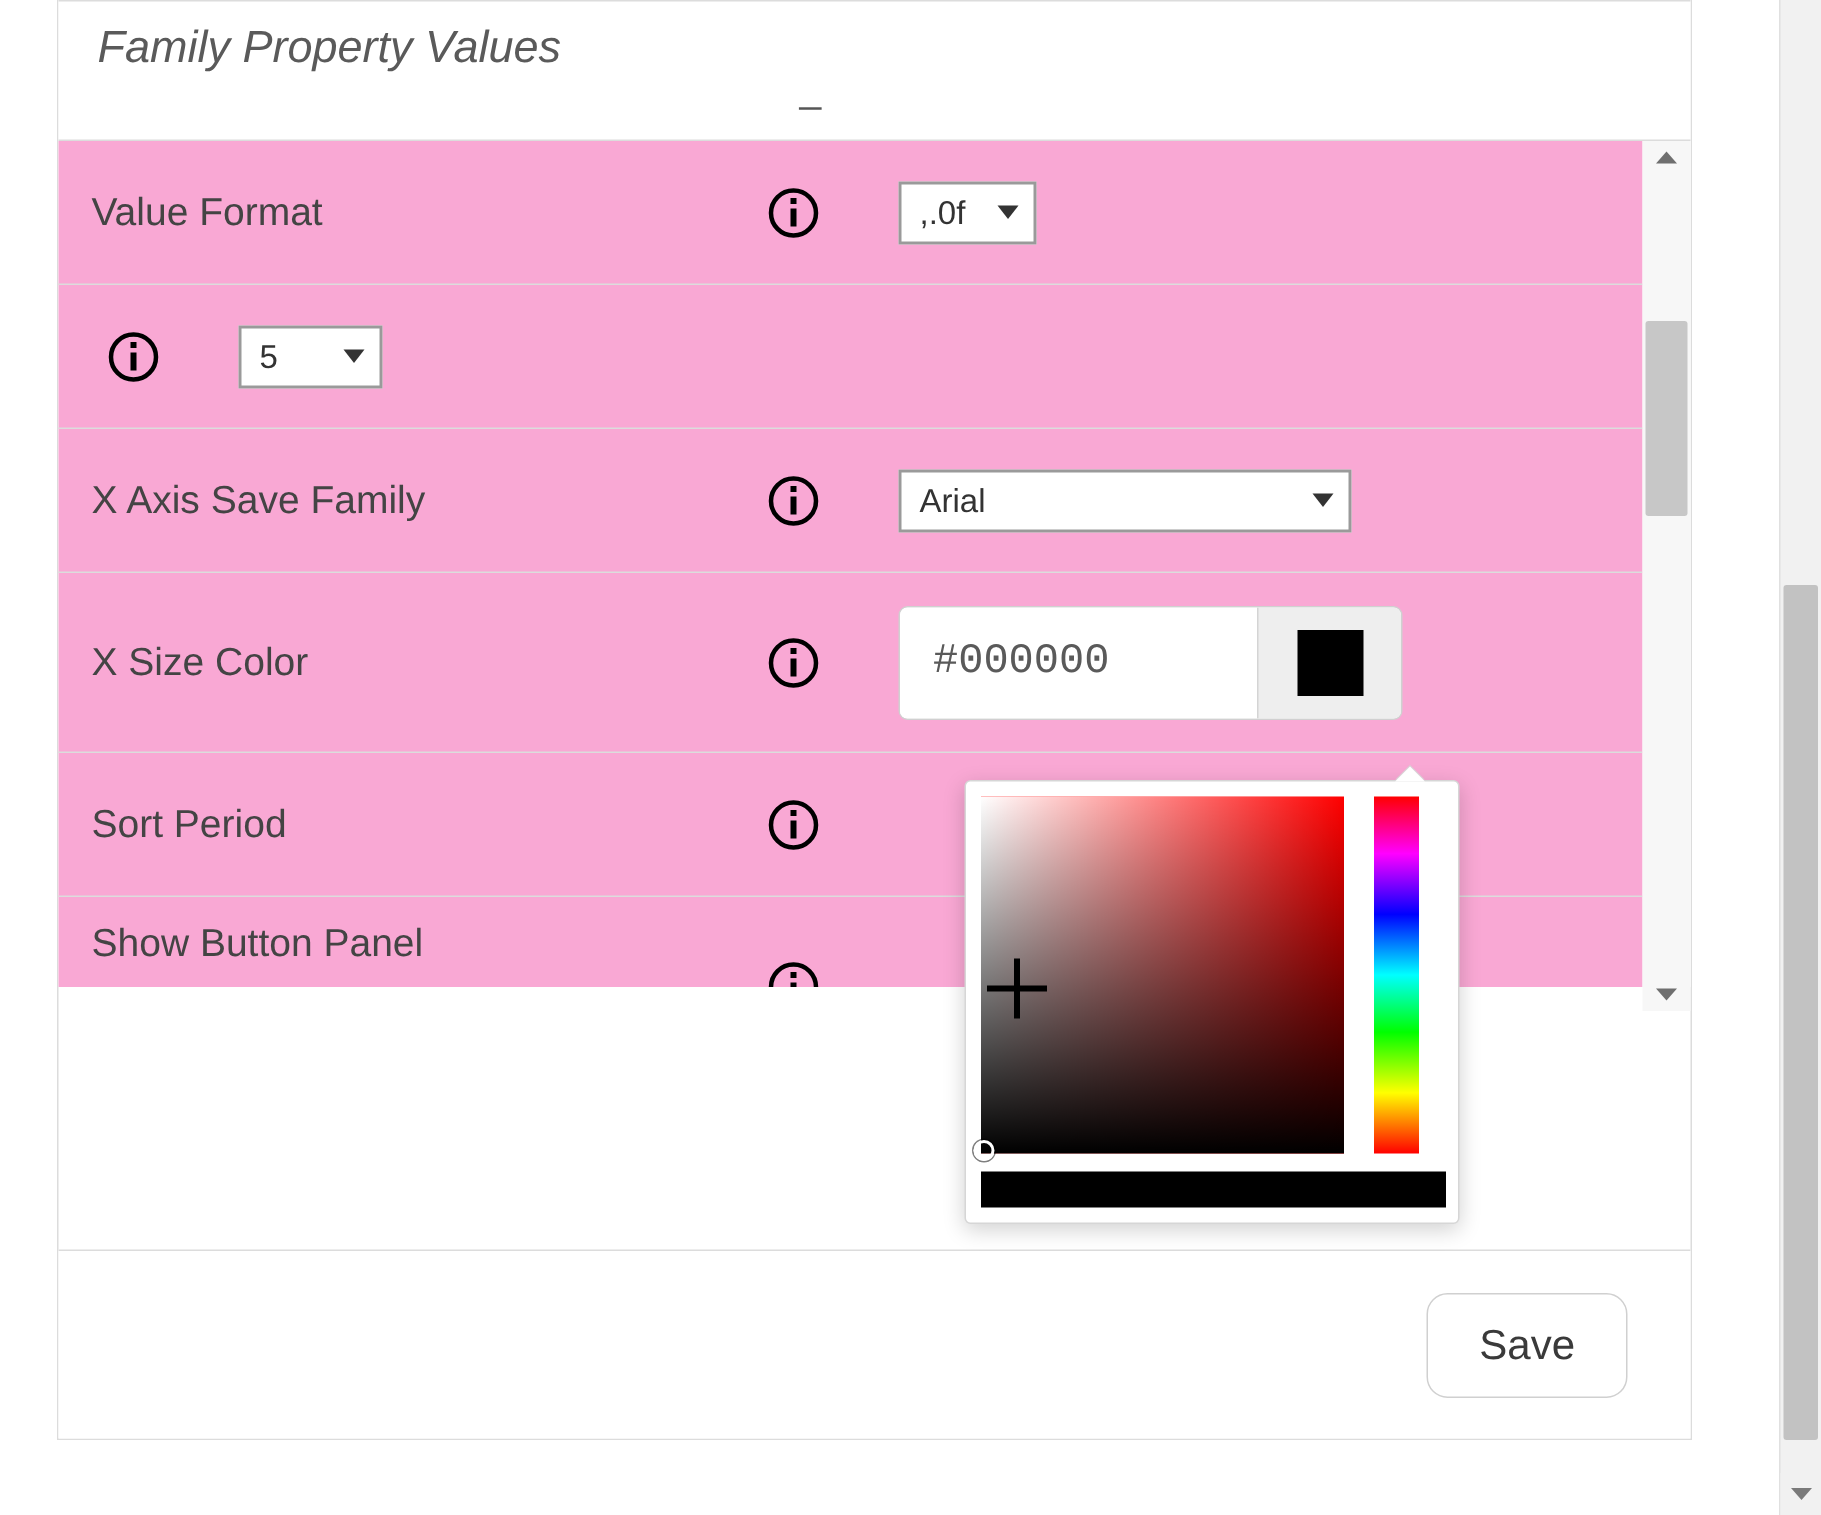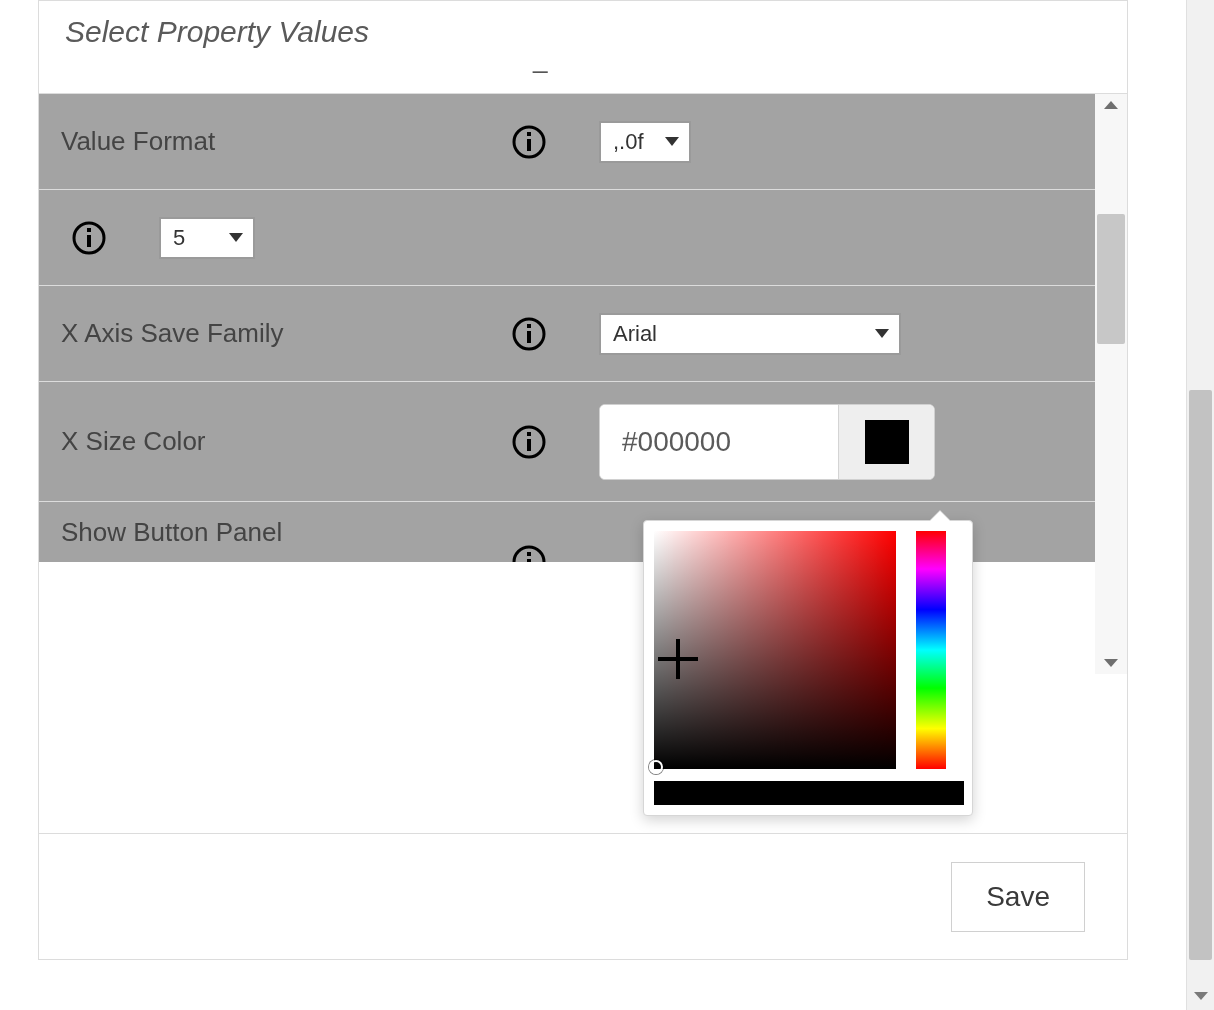--- a/index.html
+++ b/index.html
@@ -117,21 +117,21 @@
     background: #c7c7c7;
     border-radius: 2px;
   }
 
   .prop-row {
     display: flex;
     align-items: center;
     min-height: 96px;
     border-bottom: 1px solid #dcdcdc;
     padding: 0 20px;
-    background: #a3a3a3;
+    background: #f9a8d4;
     width: calc(100% - 32px); 
   }
   .prop-row.last-visible { border-bottom: none; }
   .prop-label {
     flex: 0 0 440px;
     font-size: 26px;
     color: #444;
     padding-left: 2px;
   }
   .info-icon {
@@ -178,20 +178,21 @@
     height: 76px;
     width: 336px;
   }
   .color-input .hex {
     flex: 1;
     display: flex; align-items: center;
     padding: 2px 22px;
     font-size: 28px;
     color: #5a5a5a;
     background: #ffffff;
+    font-family: Liberation Mono, monospace;
   }
   .color-input .swatch-wrap {
     width: 96px;
     background: #eeeeee;
     border-left: 1px solid #d4d4d4;
     display: flex; align-items: center; justify-content: center;
   }
   .color-input .swatch {
     width: 44px; height: 44px;
     background: #000000;
@@ -274,38 +275,38 @@
     height: 126px;
     border-top: 1px solid #dcdcdc;
     display: flex;
     align-items: center;
     justify-content: flex-end;
     padding-right: 42px;
     background: #ffffff;
   }
   .save-btn {
     border: 1px solid #d0d0d0;
-    border-radius: 0;
+    border-radius: 14px;
     background: #ffffff;
     font-size: 28px;
     color: #3a3a3a;
     padding: 18px 34px;
     cursor: pointer;
   }
 
   
   .prop-row.color { min-height: 120px; }
 </style>
 </head>
 <body>
 
 <div class="card">
 
   <div class="section-title">
-    <span>Select Property Values</span>
+    <span>Family Property Values</span>
     <span class="dash">_</span>
   </div>
 
   <div class="props-wrap">
 
     <div class="prop-row">
       <div class="prop-label">Value Format</div>
       <div class="info-icon">
         <svg width="36" height="36" viewBox="0 0 36 36">
             <circle cx="18" cy="18" r="15" fill="none" stroke="#000" stroke-width="3"></circle>
@@ -366,20 +367,31 @@
       <div class="prop-control">
         <div class="color-input">
           <div class="hex">#000000</div>
           <div class="swatch-wrap">
             <div class="swatch"></div>
           </div>
         </div>
       </div>
     </div>
 
+    <div class="prop-row">
+      <div class="prop-label">Sort Period</div>
+      <div class="info-icon">
+        <svg width="36" height="36" viewBox="0 0 36 36">
+            <circle cx="18" cy="18" r="15" fill="none" stroke="#000" stroke-width="3"></circle>
+            <rect x="16" y="15" width="4" height="12" fill="#000"></rect>
+            <rect x="16" y="8" width="4" height="4" fill="#000"></rect>
+          </svg>
+      </div>
+      <div class="prop-control"></div>
+    </div>
 
     <div class="prop-row last-visible" style="min-height:60px; overflow:hidden;">
       <div class="prop-label">Show Button Panel</div>
       <div class="info-icon" style="align-self:flex-end; margin-bottom:-18px;">
         <svg width="36" height="36" viewBox="0 0 36 36">
             <circle cx="18" cy="18" r="15" fill="none" stroke="#000" stroke-width="3"></circle>
             <rect x="16" y="15" width="4" height="12" fill="#000"></rect>
             <rect x="16" y="8" width="4" height="4" fill="#000"></rect>
           </svg>
       </div>

